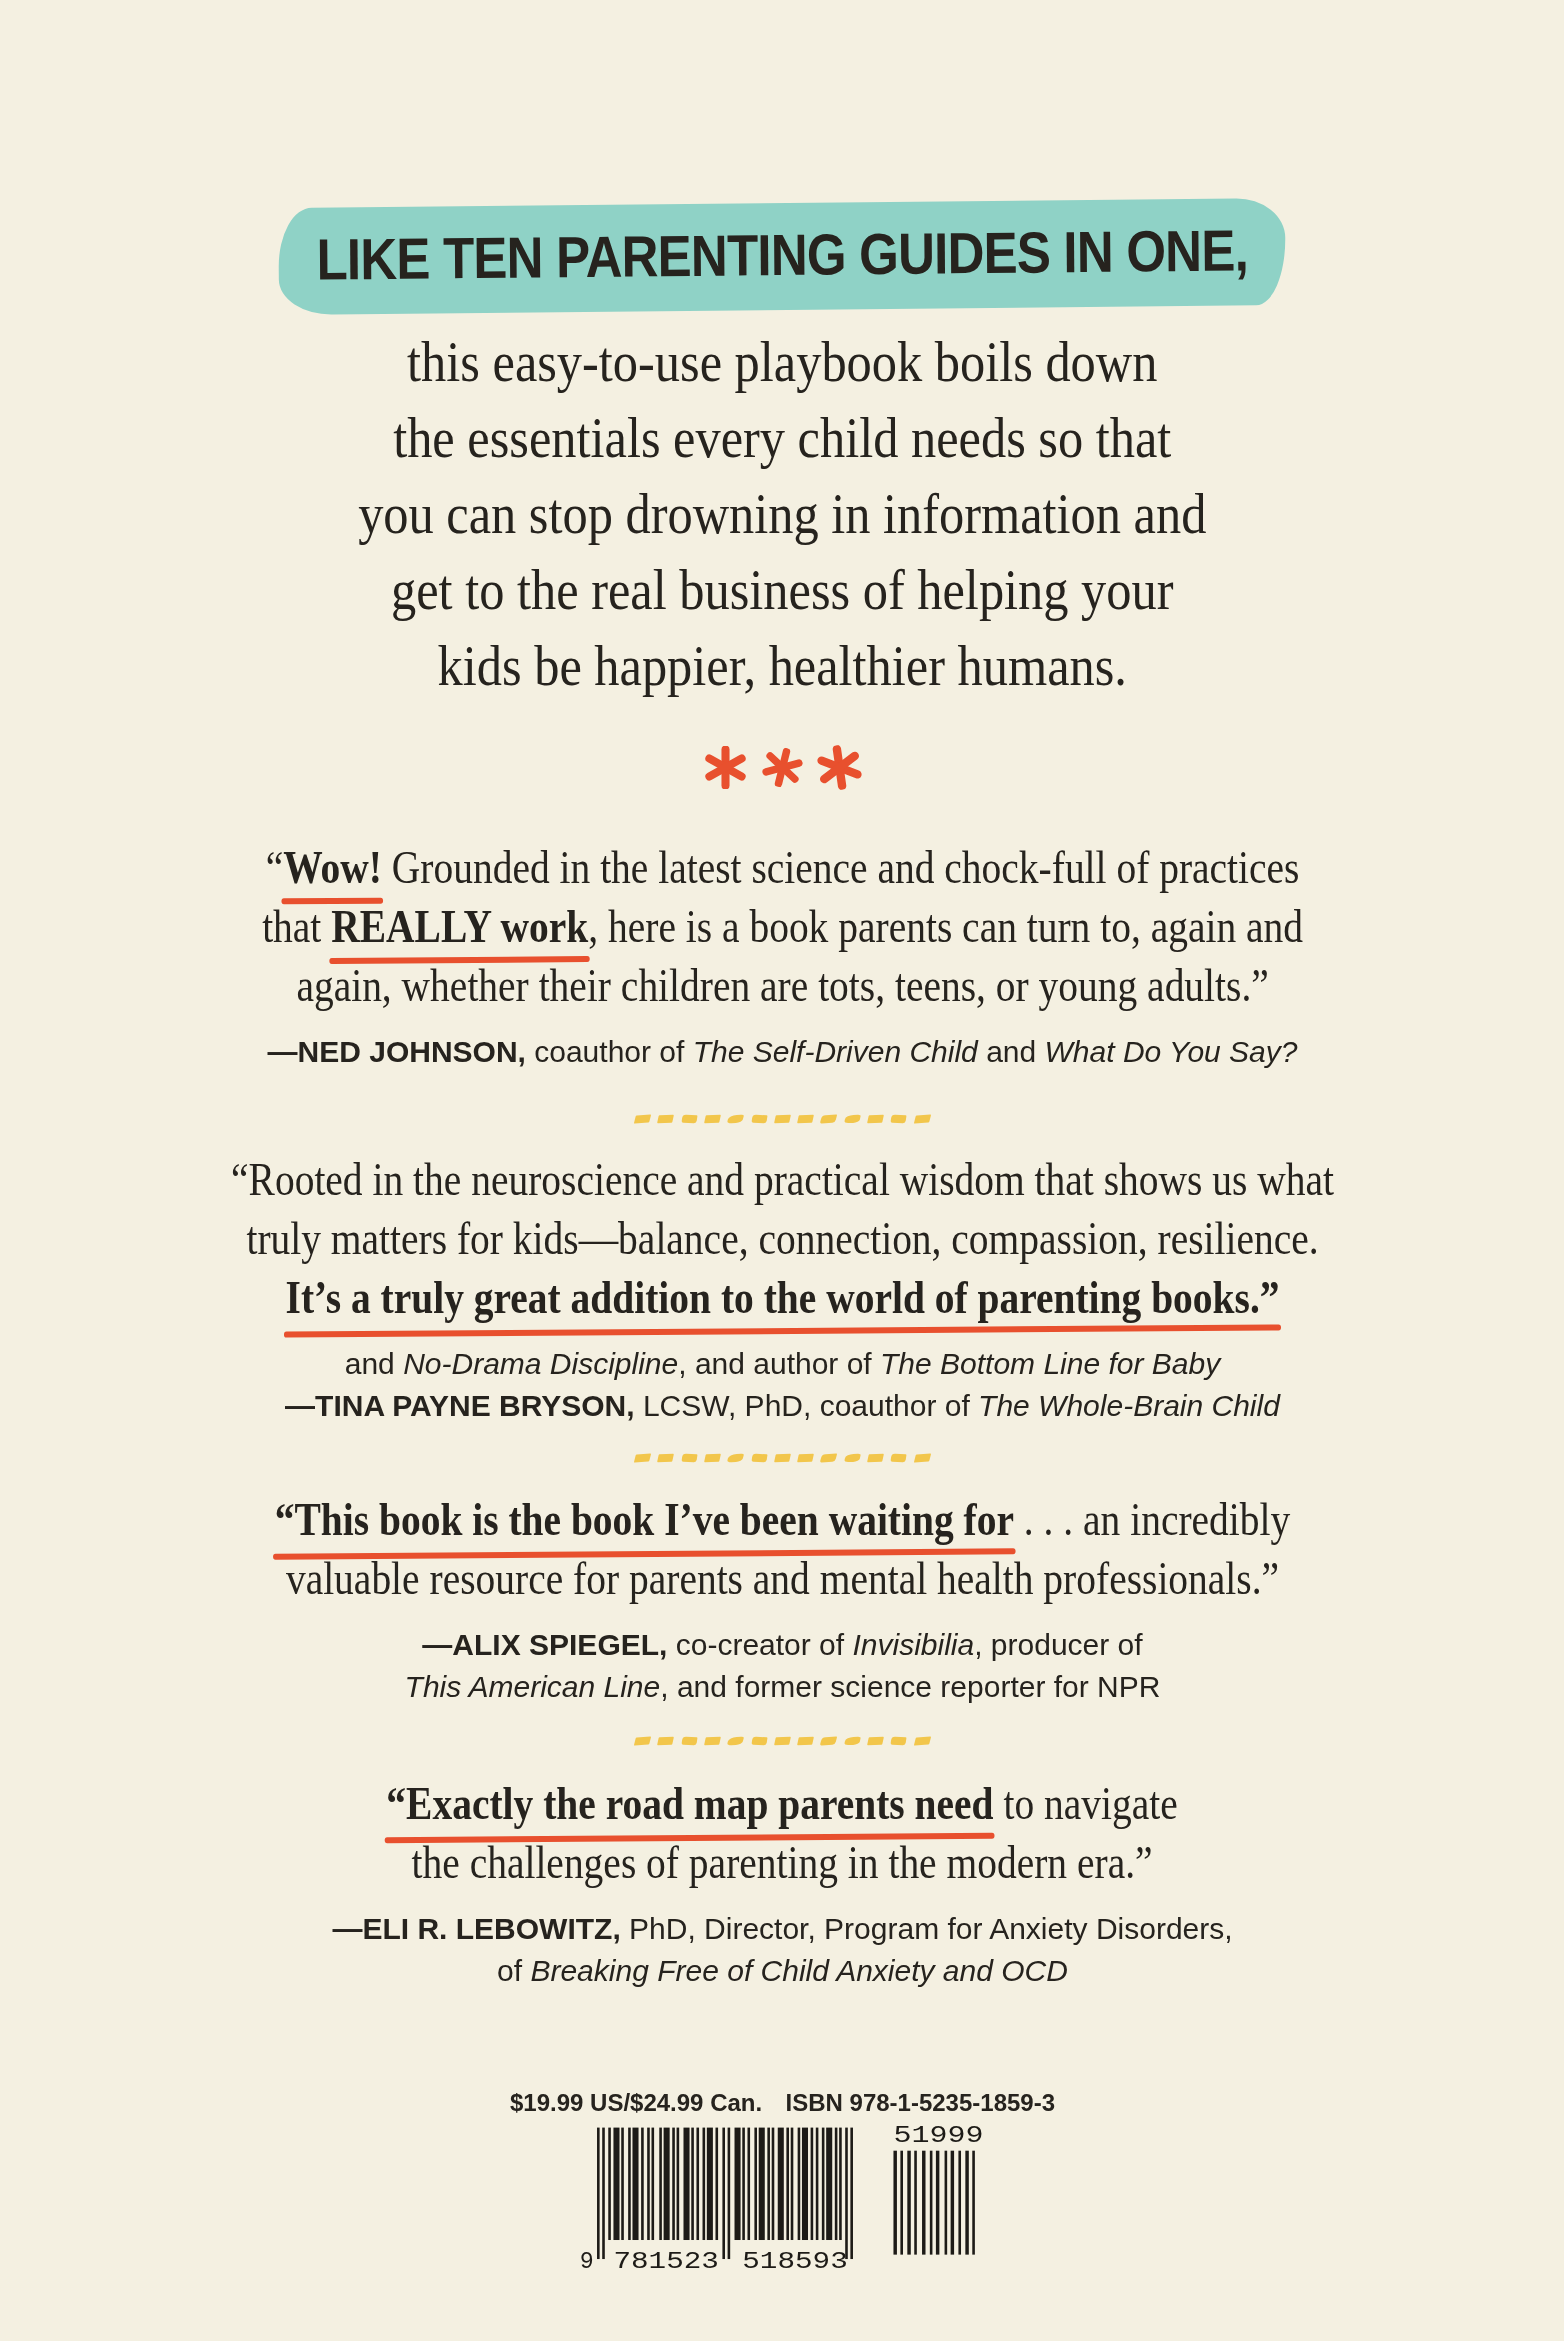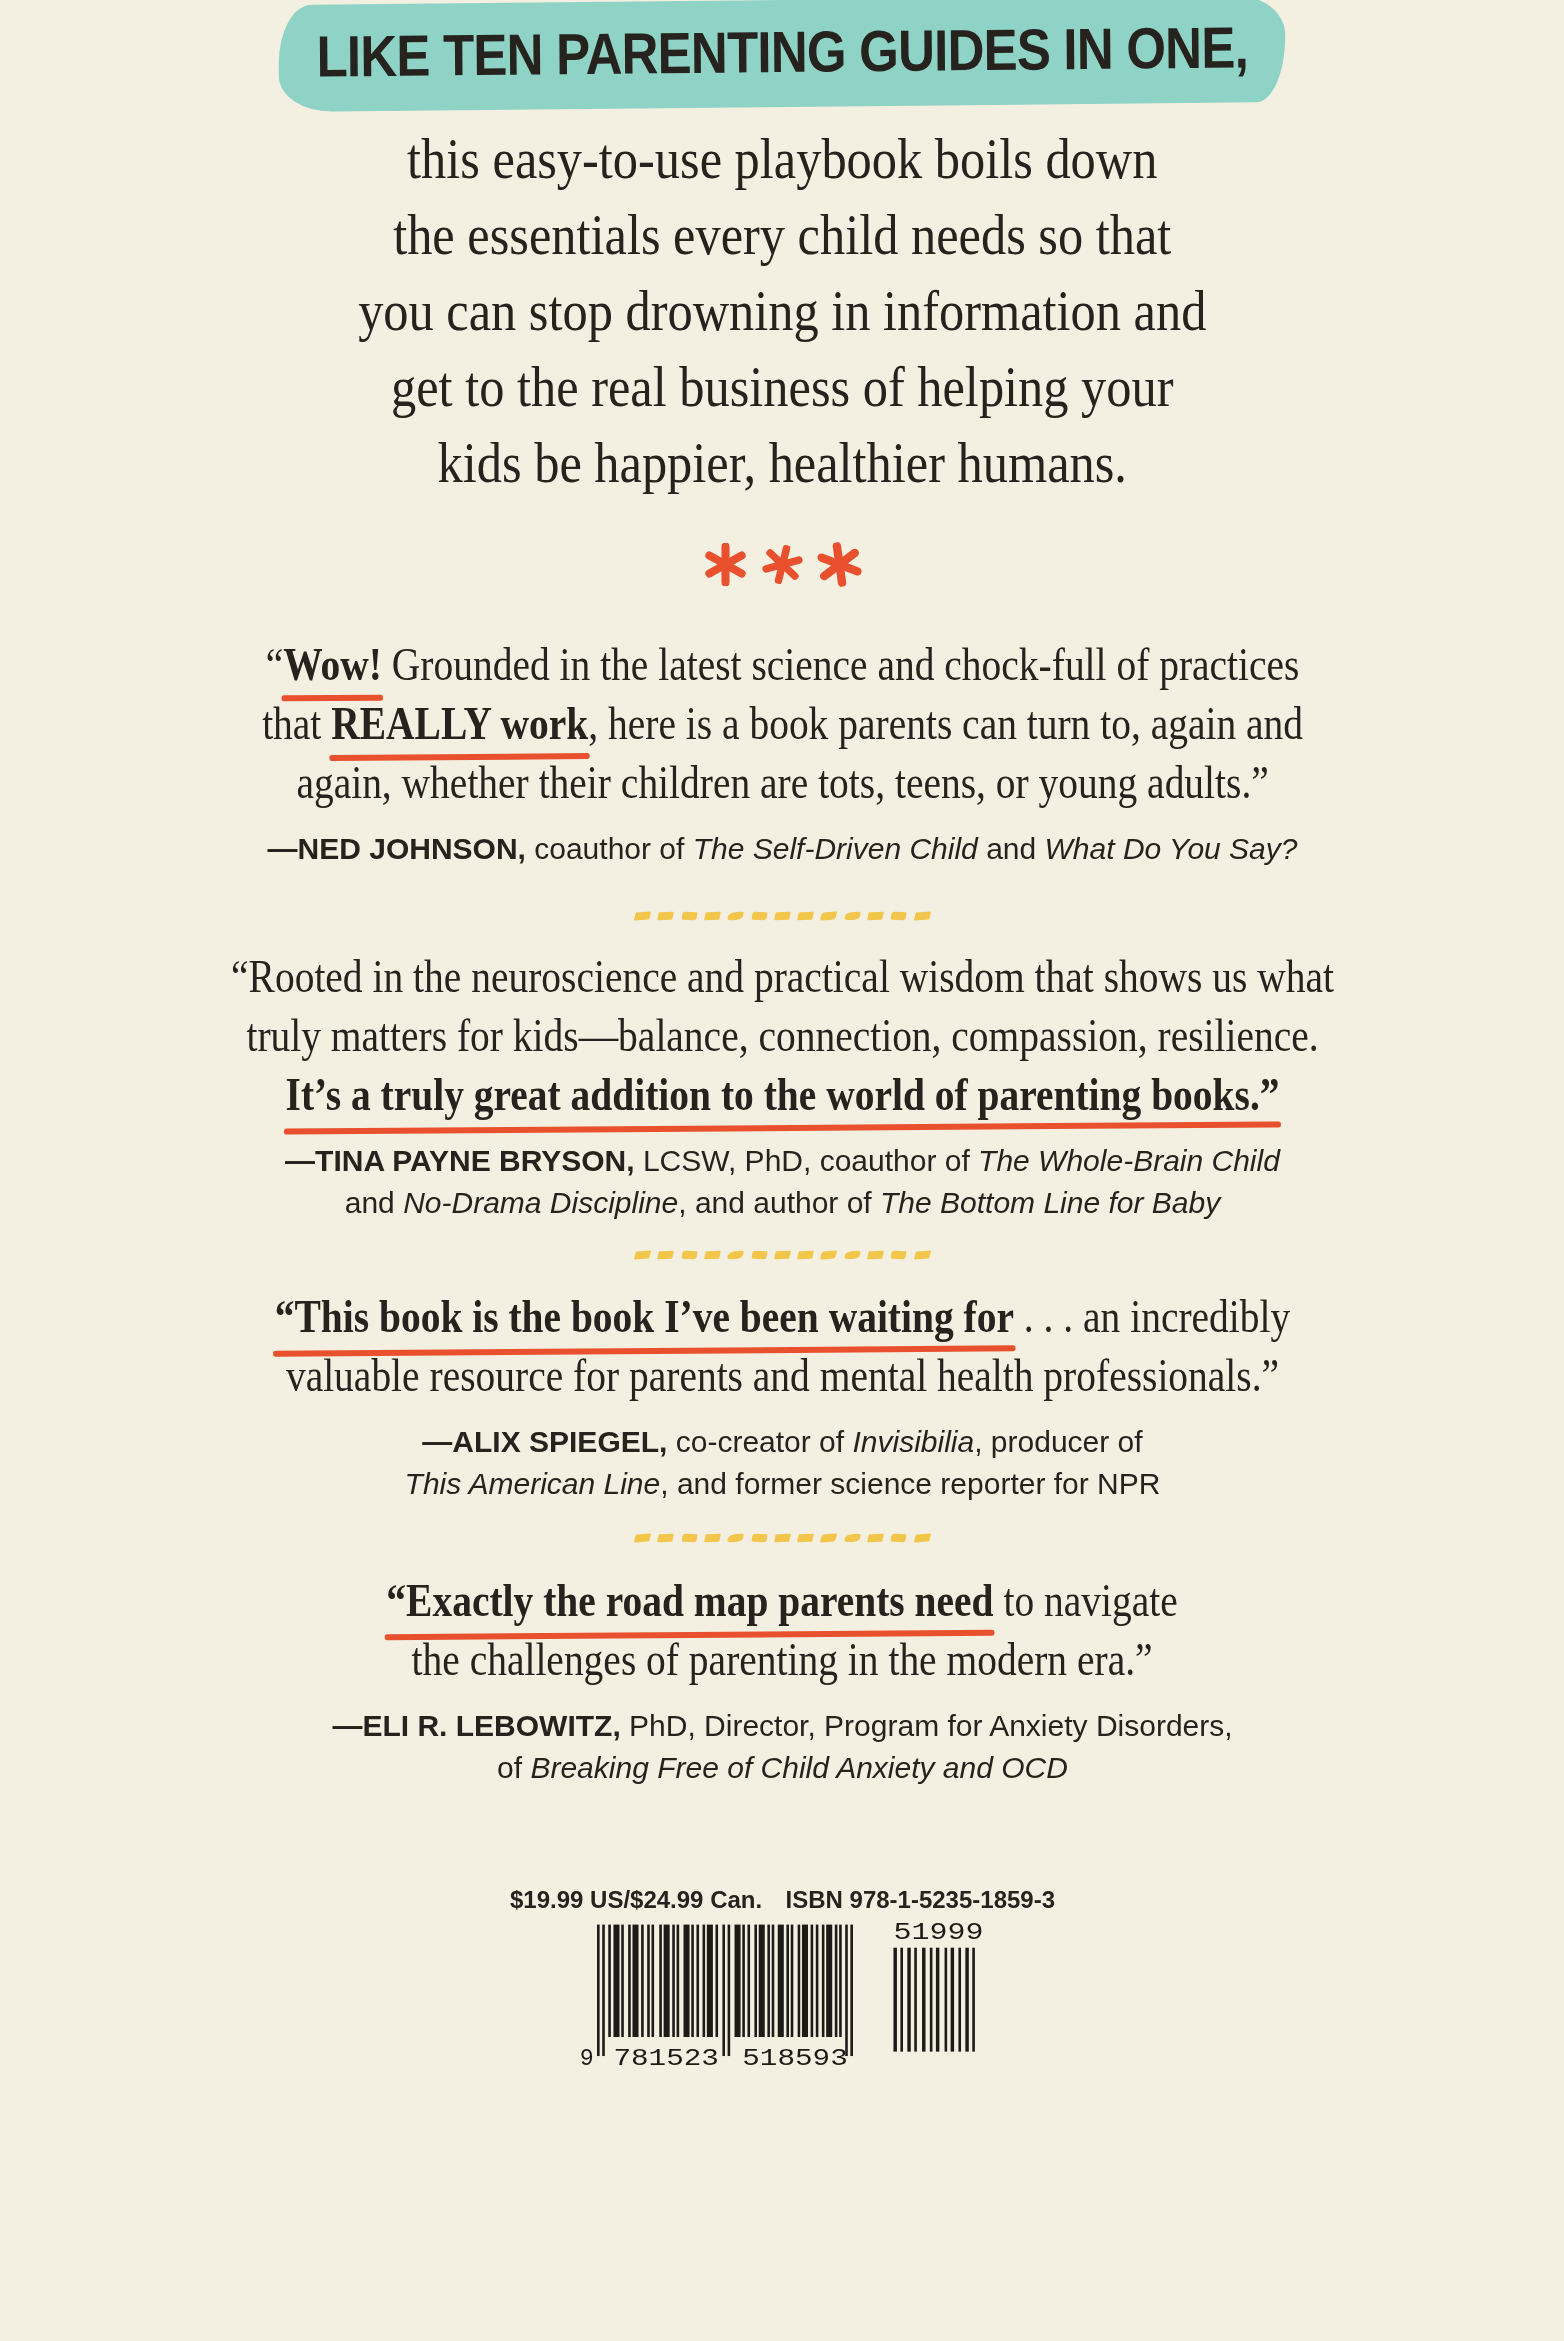--- a/index.html
+++ b/index.html
@@ -4,20 +4,21 @@
 <style>
   :root{
     --bg:#f4f0e1; --ink:#26231e; --teal:#8fd2c6; --red:#e8502e; --yellow:#f2c64b;
   }
   *{margin:0;padding:0;box-sizing:border-box;}
   html,body{background:#e9e5d6;}
   .page{
     position:relative; width:1565px; height:2342px; margin:0 auto; overflow:hidden;
     background:var(--bg); color:var(--ink);
     display:flex; flex-direction:column; align-items:center;
+    padding-top:203px;
     font-family:"Liberation Serif", serif;
   }
   
   .headline{ transform:scaleX(0.88); margin-bottom:14.4px; }
   .hl-pill{
     display:inline-block; background:var(--teal); color:var(--ink);
     font-family:"Liberation Sans", sans-serif; font-weight:700; font-size:58px; letter-spacing:-0.9px;
     padding:18px 43px 21.6px; transform:rotate(-0.5deg);
     border-radius:43px 63px 38px 68px / 67px 45px 76px 40px;
   }
@@ -128,22 +129,22 @@
       <span class="dash"></span>
       <span class="dash"></span>
     </div>
 
   <div class="quote q2">
       <div class="line"><span class="seg-p">“Rooted in the neuroscience and practical wisdom that shows us what</span></div>
       <div class="line"><span class="seg-p">truly matters for kids—balance, connection, compassion, resilience.</span></div>
       <div class="line"><span class="seg-b">It’s a truly great addition to the world of parenting books.”</span></div>
     </div>
   <div class="attr a2">
+      <div class="line"><span class="seg-p">and </span><span class="seg-i">No-Drama Discipline</span><span class="seg-p">, and author of </span><span class="seg-i">The Bottom Line for Baby</span></div>
       <div class="line"><span class="seg-n">—TINA PAYNE BRYSON,</span><span class="seg-p"> LCSW, PhD, coauthor of </span><span class="seg-i">The Whole-Brain Child</span></div>
-      <div class="line"><span class="seg-p">and </span><span class="seg-i">No-Drama Discipline</span><span class="seg-p">, and author of </span><span class="seg-i">The Bottom Line for Baby</span></div>
     </div>
 
   <div class="dashes">
       <span class="dash"></span>
       <span class="dash"></span>
       <span class="dash"></span>
       <span class="dash"></span>
       <span class="dash"></span>
       <span class="dash"></span>
       <span class="dash"></span>

